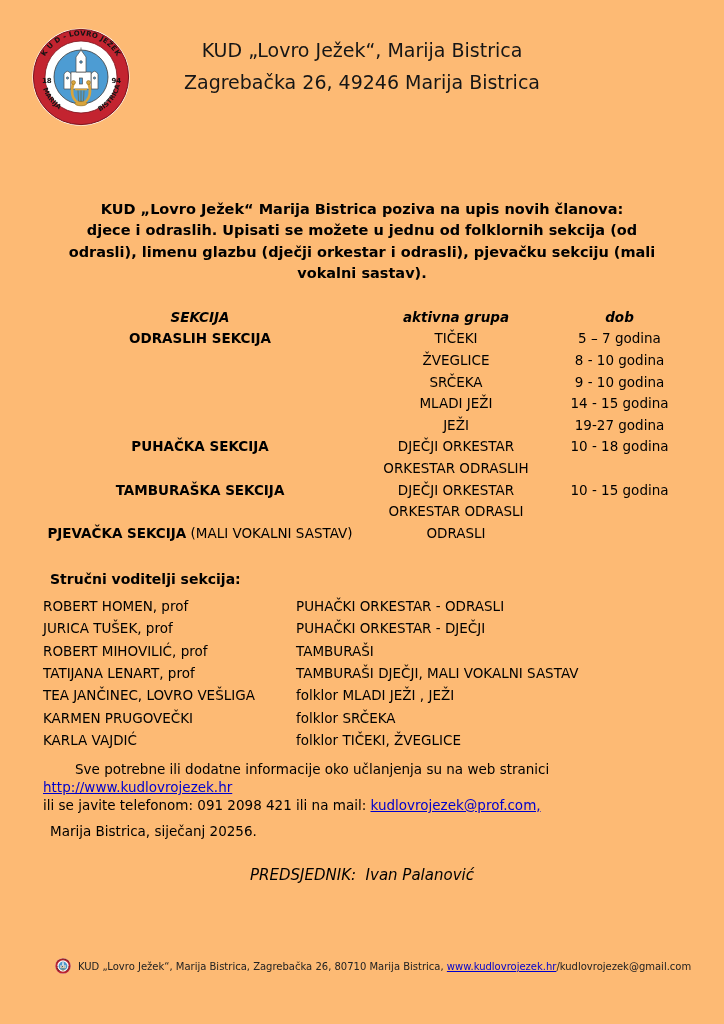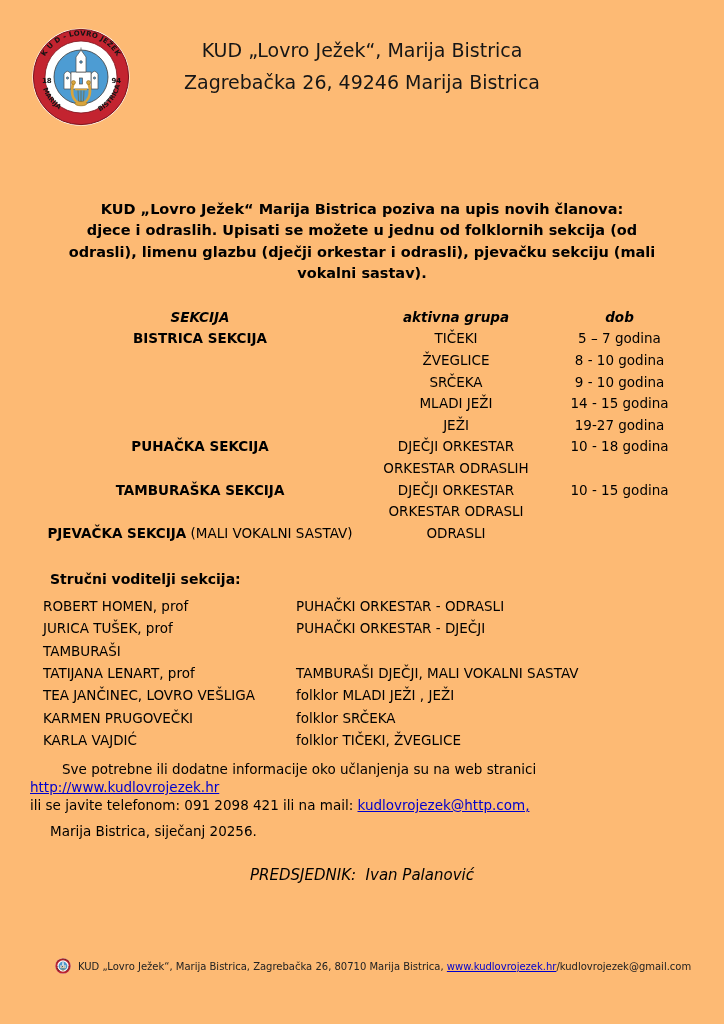--- a/index.html
+++ b/index.html
@@ -37,21 +37,21 @@
   .t-section { font-weight: bold; }
   .t-note { font-weight: normal; }
 
   
   .leaders-heading { position: absolute; top: 571px; left: 50px; font-size: 14px; font-weight: bold; }
   .leaders { position: absolute; top: 595px; left: 43px; font-size: 13.5px; }
   .l-row { display: grid; grid-template-columns: 253px auto; height: 22.3px; align-items: center;
            white-space: nowrap; }
 
   
-  .contact { position: absolute; top: 760px; left: 30px; width: 660px;
+  .contact { position: absolute; top: 760px; left: 43px; width: 660px;
              font-size: 13.5px; line-height: 18px; }
   .contact .indent { display: inline-block; width: 32px; }
   a.doc-link { color: #0000cc; text-decoration: underline; cursor: pointer; }
 
   
   .date-line { position: absolute; top: 823px; left: 50px; font-size: 13.5px; }
   .president-line { position: absolute; top: 866px; left: 0; right: 0; text-align: center;
                     font-size: 15px; font-style: italic; white-space: pre; }
 
   
@@ -127,21 +127,21 @@
     <div>vokalni sastav).</div>
   </div>
 
   <div class="sections-table">
     <div class="t-row t-head">
       <div>SEKCIJA</div>
       <div>aktivna grupa</div>
       <div>dob</div>
     </div>
     <div class="t-row">
-      <div><span class="t-section">BISTRICA SEKCIJA</span><span class="t-note"></span></div>
+      <div><span class="t-section">ODRASLIH SEKCIJA</span><span class="t-note"></span></div>
       <div>TIČEKI</div>
       <div>5 – 7 godina</div>
     </div>
     <div class="t-row">
       <div><span class="t-section"></span><span class="t-note"></span></div>
       <div>ŽVEGLICE</div>
       <div>8 - 10 godina</div>
     </div>
     <div class="t-row">
       <div><span class="t-section"></span><span class="t-note"></span></div>
@@ -189,20 +189,21 @@
   <div class="leaders">
     <div class="l-row">
       <div>ROBERT HOMEN, prof</div>
       <div>PUHAČKI ORKESTAR - ODRASLI</div>
     </div>
     <div class="l-row">
       <div>JURICA TUŠEK, prof</div>
       <div>PUHAČKI ORKESTAR - DJEČJI</div>
     </div>
     <div class="l-row">
+      <div>ROBERT MIHOVILIĆ, prof</div>
       <div>TAMBURAŠI</div>
     </div>
     <div class="l-row">
       <div>TATIJANA LENART, prof</div>
       <div>TAMBURAŠI DJEČJI, MALI VOKALNI SASTAV</div>
     </div>
     <div class="l-row">
       <div>TEA JANČINEC, LOVRO VEŠLIGA</div>
       <div>folklor MLADI JEŽI , JEŽI</div>
     </div>
@@ -211,21 +212,21 @@
       <div>folklor SRČEKA</div>
     </div>
     <div class="l-row">
       <div>KARLA VAJDIĆ</div>
       <div>folklor TIČEKI, ŽVEGLICE</div>
     </div>
   </div>
 
   <div class="contact">
     <span class="indent"></span><span>Sve potrebne ili dodatne informacije oko učlanjenja su na web stranici </span><a class="doc-link">http://www.kudlovrojezek.hr</a><br>
-    <span>ili se javite telefonom: 091 2098 421 ili na mail: </span><a class="doc-link">kudlovrojezek@http.com,</a>
+    <span>ili se javite telefonom: 091 2098 421 ili na mail: </span><a class="doc-link">kudlovrojezek@prof.com,</a>
   </div>
 
   <div class="date-line">Marija Bistrica, siječanj 20256.</div>
   <div class="president-line">PREDSJEDNIK:  Ivan Palanović</div>
 
   <div class="footer">
     <svg class="logo-footer" viewBox="0 0 100 100">
       <use href="#kud-logo"></use>
     </svg>
     <div>

